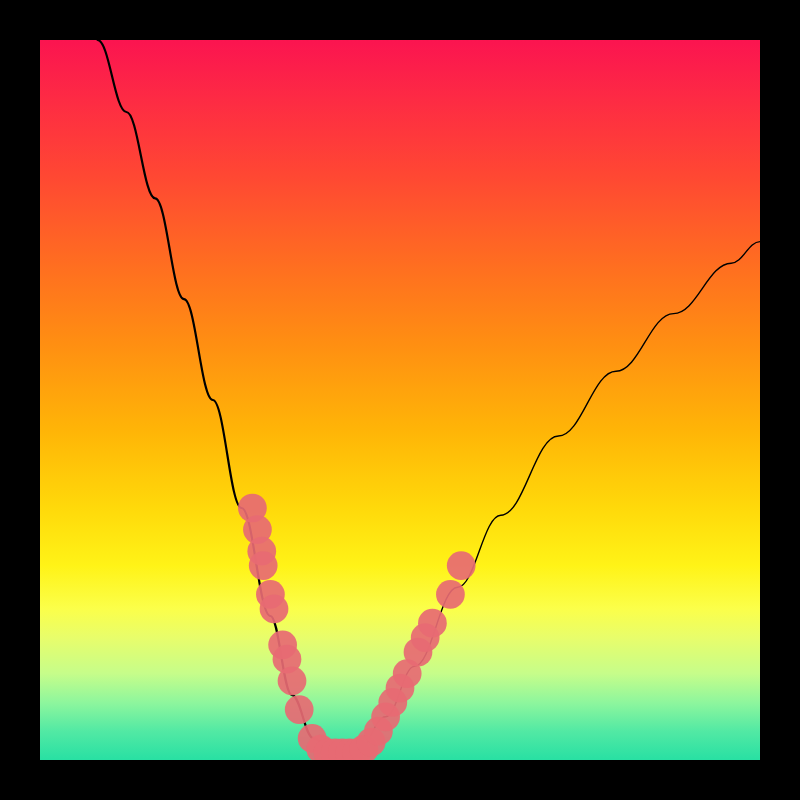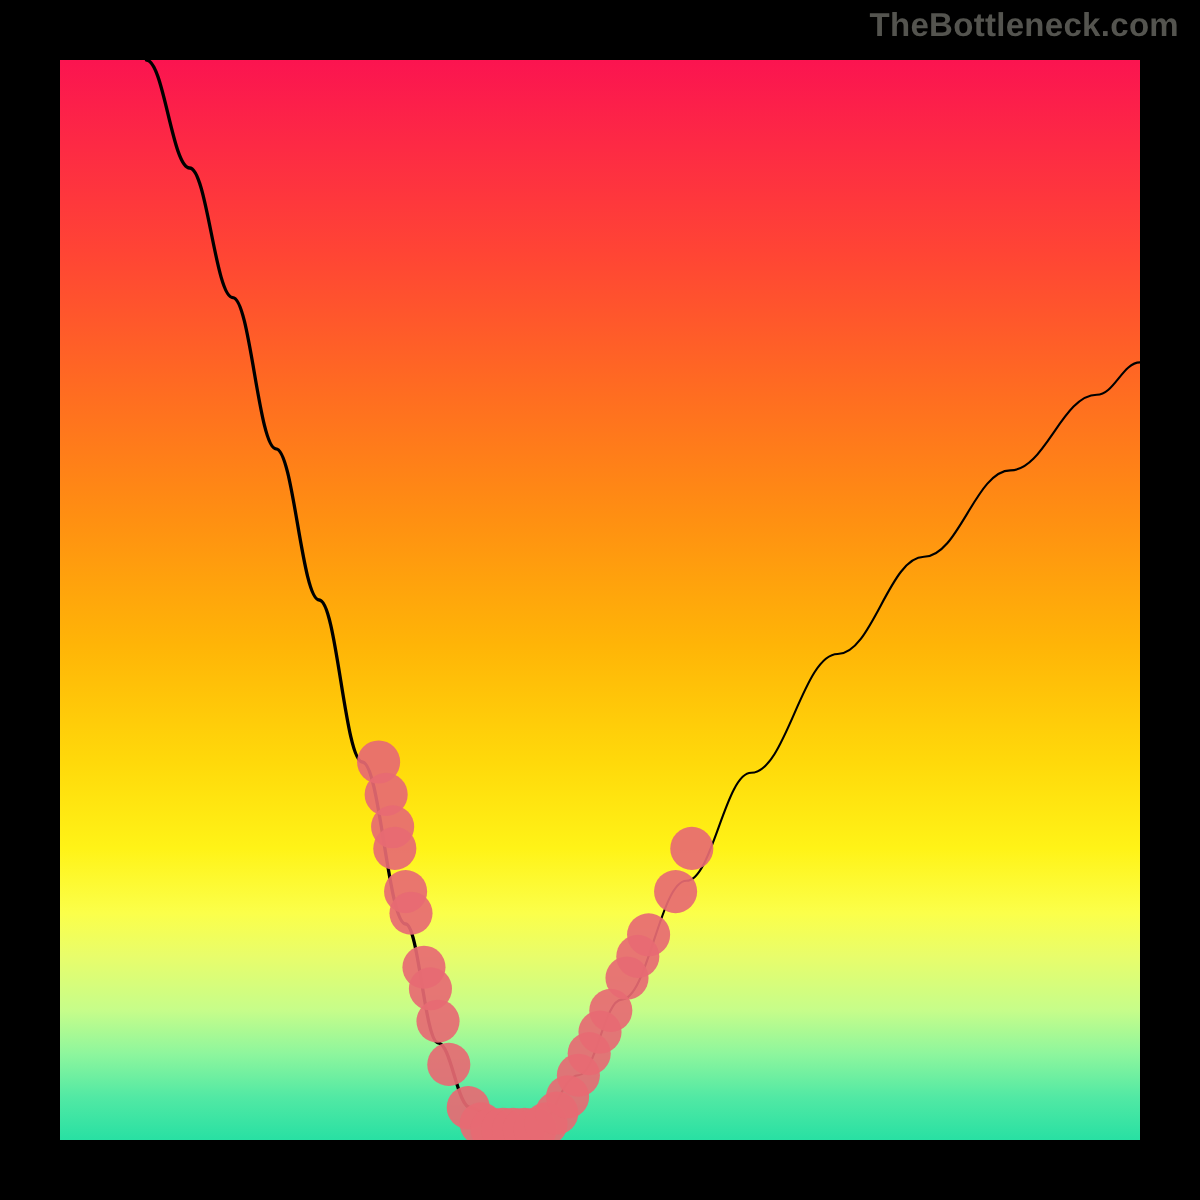--- a/index.html
+++ b/index.html
@@ -21,21 +21,20 @@
       #c6fd8a 88%,
       #8ef69d 92%,
       #52e9a4 96%,
       #28e0a3 100%)}
   svg.curves{position:absolute;left:0;top:0}
 </style>
 </head>
 <body>
 
 <div class="frame">
-  <div class="watermark">TheBottleneck.com</div>
   <div class="plot">
     <div class="gradient"></div>
     <svg class="curves" width="720" height="720" viewBox="0 0 720 720">
       <g id="curve-left">
           <path d="M 57.6 0 C 69.12 0 74.88 72 86.39999999999999 72 C 97.92 72 103.67999999999999 158.39999999999998 115.2 158.39999999999998 C 126.72 158.39999999999998 132.48 259.2 144 259.2 C 155.51999999999998 259.2 161.28 360 172.79999999999998 360 C 184.32 360 190.08 468 201.60000000000002 468 C 213.12 468 218.88000000000002 576 230.4 576 C 239.04 576 243.35999999999999 655.2 251.99999999999997 655.2 C 260.64 655.2 264.96 698.4 273.6 698.4 C 282.24 698.4 286.56 712.8 295.2 712.8" stroke="#000" fill="none" stroke-width="2.2" stroke-linecap="round"></path>
         </g>
       <g id="curve-right">
           <path d="M 316.8 712.8 C 328.32 712.8 334.08 676.8 345.59999999999997 676.8 C 357.12 676.8 362.88 626.4 374.40000000000003 626.4 C 391.68 626.4 400.32 547.2 417.59999999999997 547.2 C 434.88 547.2 443.52 475.2 460.8 475.2 C 483.84 475.2 495.36 396 518.4 396 C 541.4399999999999 396 552.96 331.2 576 331.2 C 599.04 331.2 610.5600000000001 273.6 633.6 273.6 C 656.64 273.6 668.16 223.20000000000005 691.1999999999999 223.20000000000005 C 702.7199999999999 223.20000000000005 708.48 201.60000000000002 720 201.60000000000002" stroke="#000" fill="none" stroke-width="1.4" stroke-linecap="round"></path>
         </g>
       <g id="markers">

